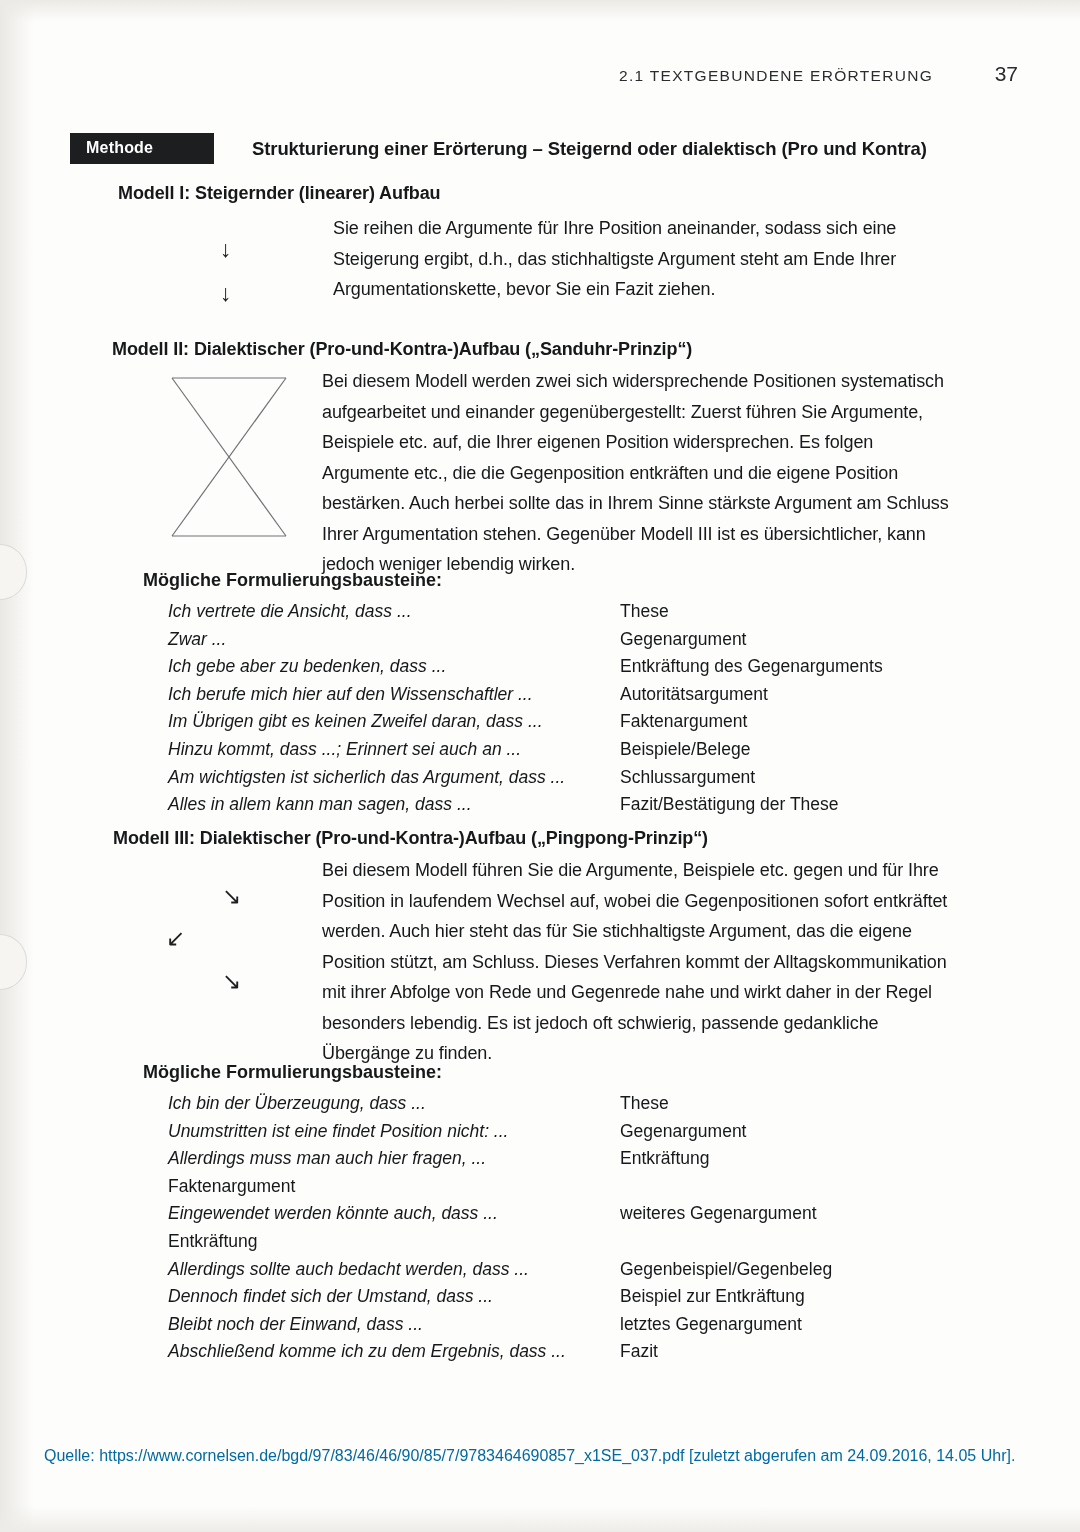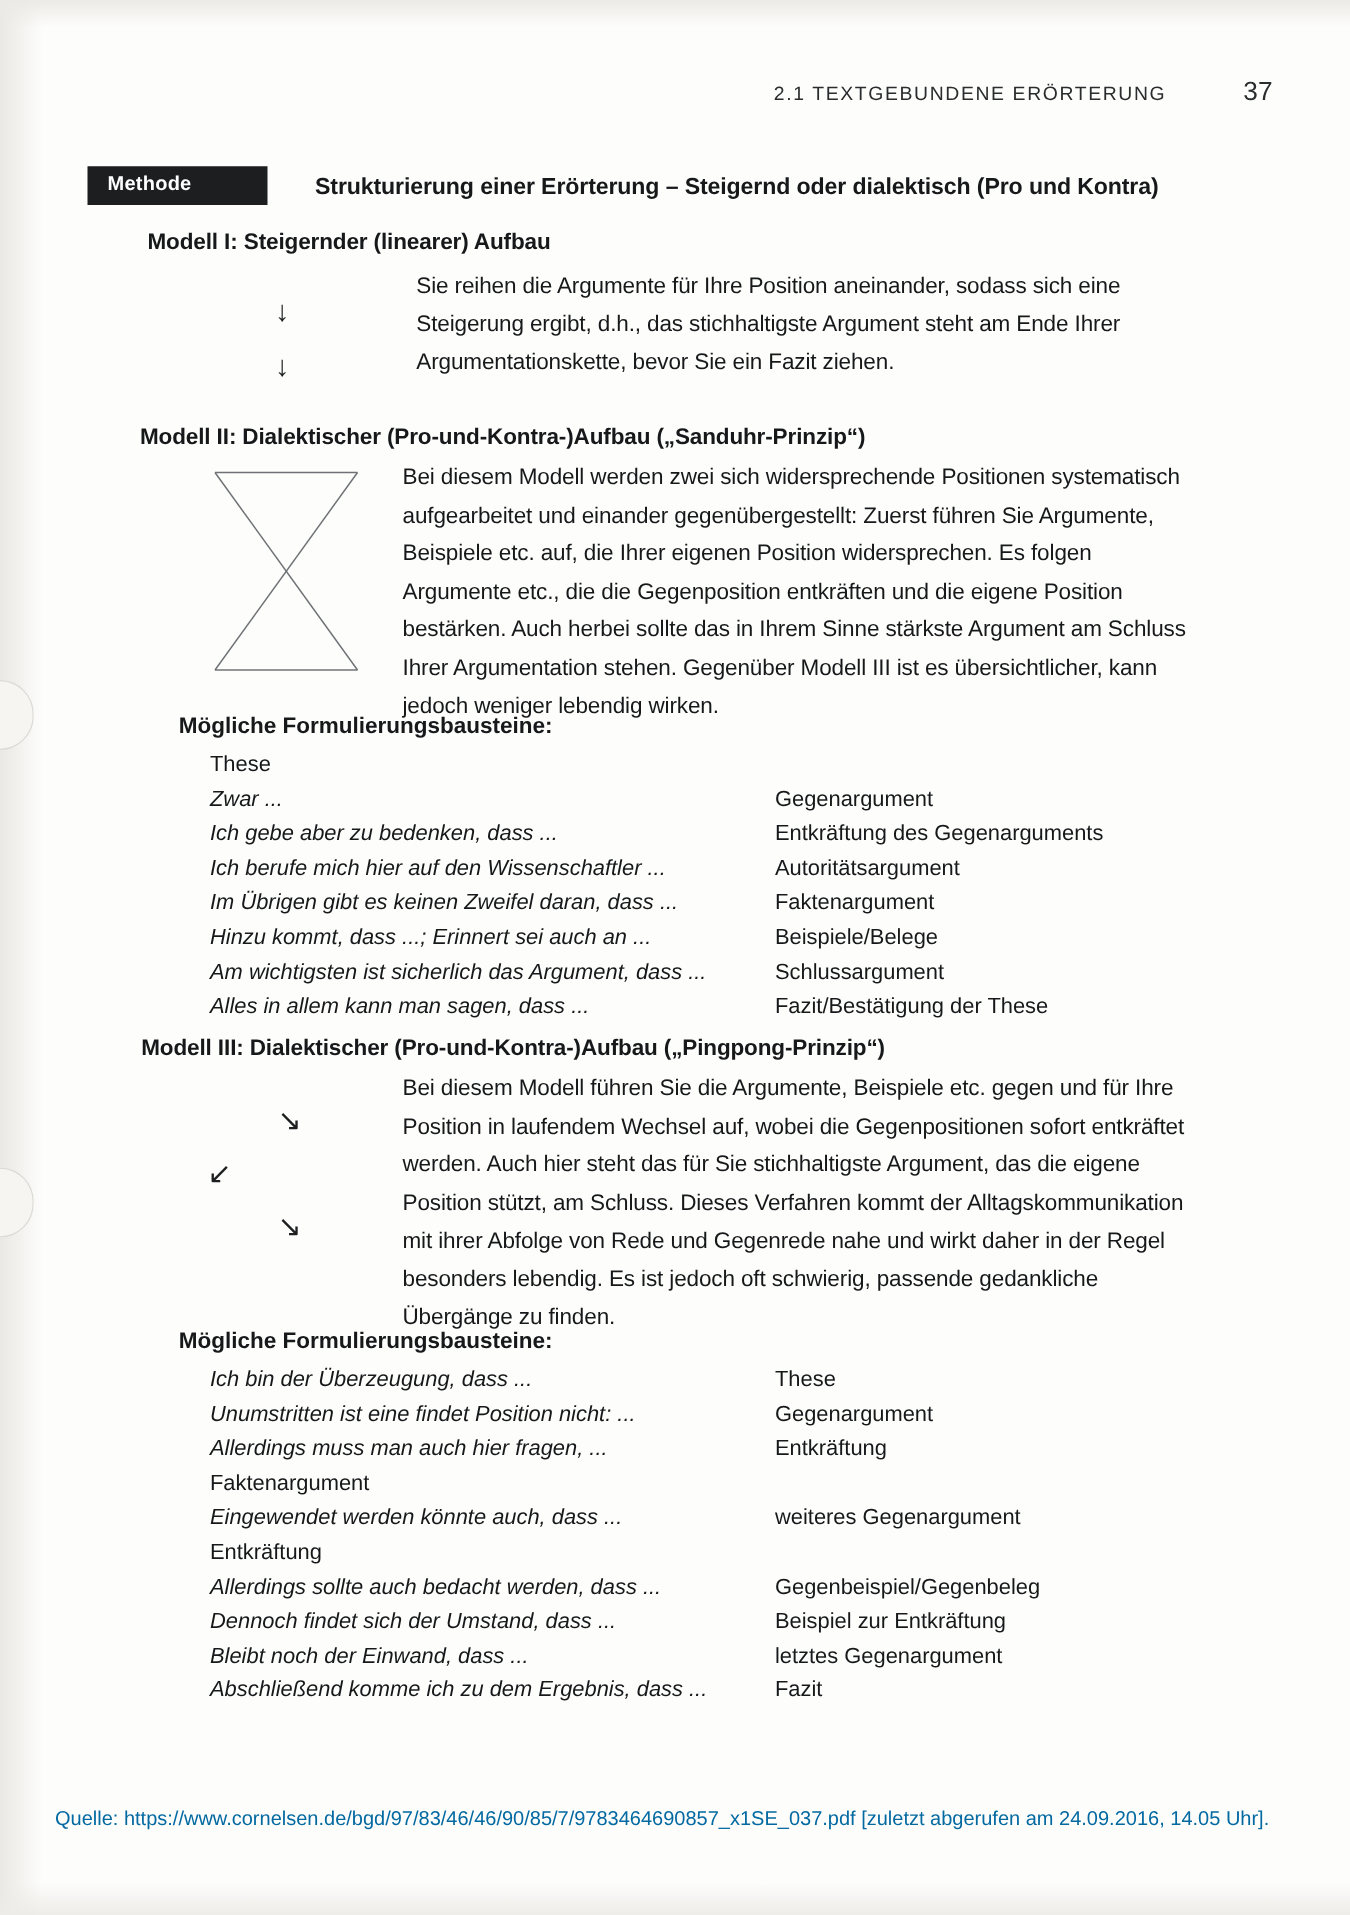--- a/index.html
+++ b/index.html
@@ -237,20 +237,21 @@
       <line x1="4" y1="162" x2="118" y2="162"></line>
       <line x1="4" y1="4" x2="118" y2="162"></line>
       <line x1="118" y1="4" x2="4" y2="162"></line>
     </svg>
   </div>
   <div class="body-col" id="m2-text">Bei diesem Modell werden zwei sich widersprechende Positionen systematisch aufgearbeitet und einander gegenübergestellt: Zuerst führen Sie Argumente, Beispiele etc. auf, die Ihrer eigenen Position widersprechen. Es folgen Argumente etc., die die Gegenposition entkräften und die eigene Position bestärken. Auch herbei sollte das in Ihrem Sinne stärkste Argument am Schluss Ihrer Argumentation stehen. Gegenüber Modell III ist es übersichtlicher, kann jedoch weniger lebendig wirken.</div>
 
   <div class="fb-title" id="fb1-title">Mögliche Formulierungsbausteine:</div>
   <div class="fb-list" id="fb1-list">
     <div class="fb-row">
+      <span class="fb-left">Ich vertrete die Ansicht, dass ...</span>
       <span class="fb-right">These</span>
     </div>
     <div class="fb-row">
       <span class="fb-left">Zwar ...</span>
       <span class="fb-right">Gegenargument</span>
     </div>
     <div class="fb-row">
       <span class="fb-left">Ich gebe aber zu bedenken, dass ...</span>
       <span class="fb-right">Entkräftung des Gegenarguments</span>
     </div>

